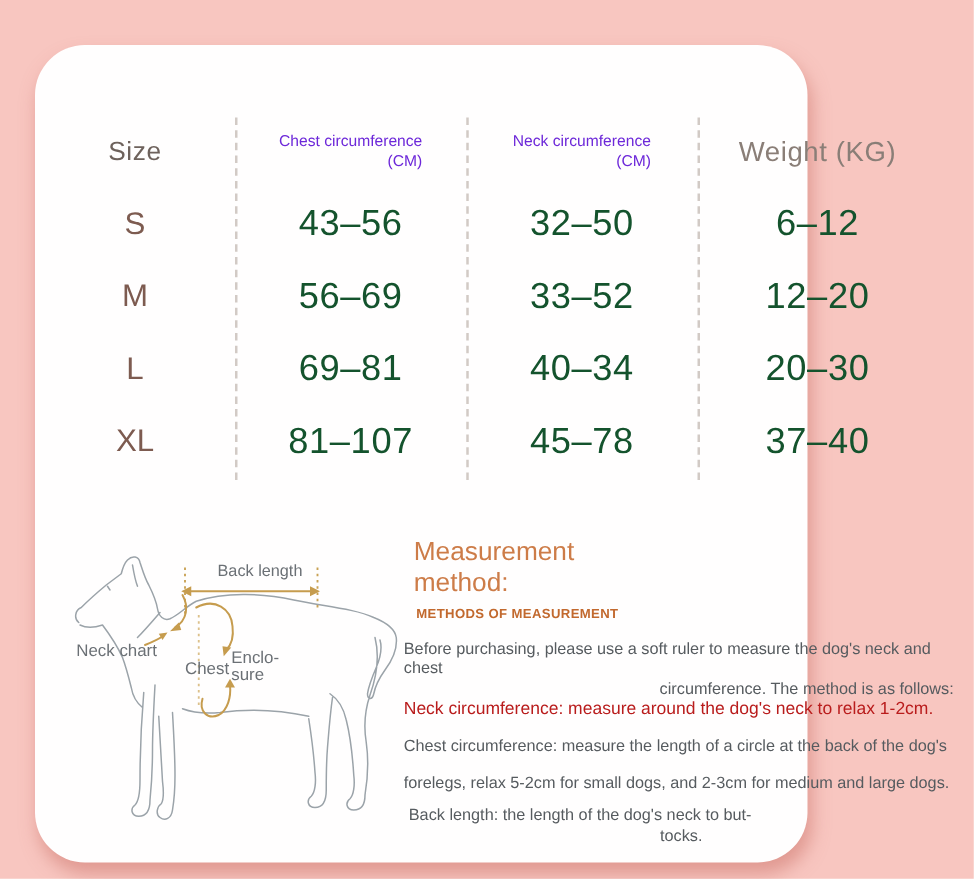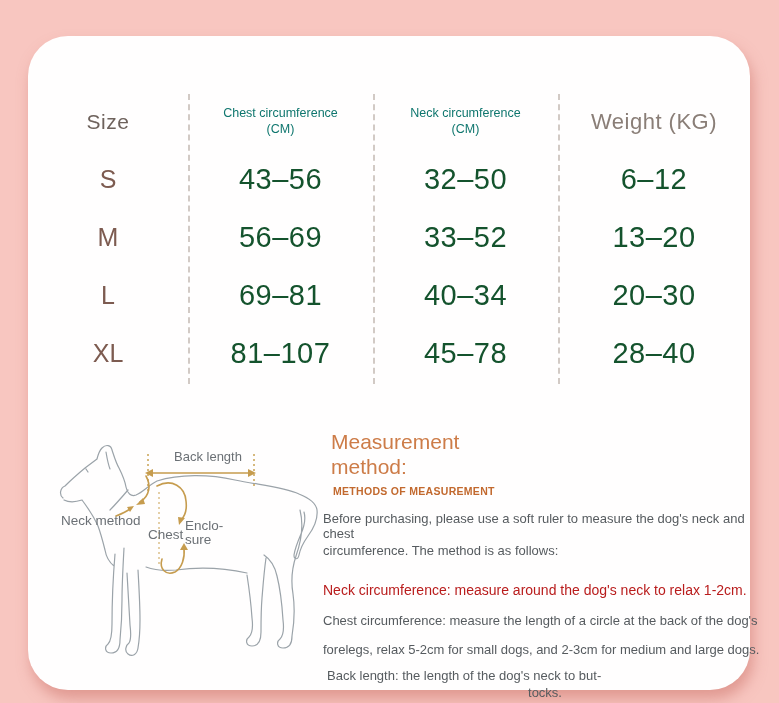--- a/index.html
+++ b/index.html
@@ -2,36 +2,36 @@
 <html><head>
 <meta charset="utf-8">
 <style>
   html,body{margin:0;padding:0;}
   body{
     width:779px;height:703px;overflow:hidden;position:relative;
     background:#f8c6c0;
     font-family:"Liberation Sans", sans-serif;
   }
   .card{
-    position:absolute;left:28px;top:36px;width:722px;height:654px;
+    position:absolute;left:28px;top:36px;width:618px;height:654px;
     background:#fffefe;border-radius:40px;
     box-shadow:3px 9px 14px rgba(201,110,100,0.5);
   }
   
   .size-table{
     position:absolute;left:0;top:58px;width:722px;
     display:grid;
     grid-template-columns:160px 185px 185px 192px;
     grid-template-rows:56px 58px 58px 58px 58px;
     align-items:center;justify-items:center;
   }
   .divider{position:absolute;top:58px;height:290px;width:0;border-left:2px dashed #d2cac5;}
   .div1{left:160px}.div2{left:345px}.div3{left:530px}
   .size-col-header{font-size:21px;color:#6e625c;letter-spacing:0.5px;}
-  .hdr-small{font-size:12.5px;color:#0f766e;line-height:1.25;text-align:center;}
+  .hdr-small{font-size:12.5px;color:#6d28d9;line-height:1.25;text-align:right;}
   .hdr-big{font-size:22px;color:#8a7e77;letter-spacing:0.5px;}
   .size-letter{font-size:25px;color:#7d5b50;}
   .value{font-size:29px;color:#14532d;letter-spacing:0.5px;}
   
   .dog-svg{position:absolute;left:22px;top:404px;}
   .dog{fill:none;stroke:#9ba3a9;stroke-width:1.2;stroke-linecap:round;stroke-linejoin:round;}
   .gold{fill:none;stroke:#c69c4e;stroke-width:1.6;stroke-linecap:round;}
   .goldfill{fill:#c69c4e;stroke:none;}
   .dot{stroke:#c9a254;stroke-width:1.5;stroke-dasharray:2,3;}
   .dot2{stroke:#dcc08a;stroke-width:1.5;stroke-dasharray:2,3;}
@@ -39,21 +39,21 @@
   .lbl-backlength{left:146px;top:413px;}
   .lbl-neck{left:33px;top:477px;font-size:13.5px;}
   .lbl-chest{left:120px;top:491px;font-size:13.5px;}
   .lbl-enclosure{left:157px;top:483px;line-height:1.05;font-size:13.5px;}
   
   .measure-col{position:absolute;left:295px;top:394px;width:440px;}
   .m-title{font-size:21px;line-height:1.18;color:#cd7c48;width:170px;margin:0 0 5px 8px;font-weight:400;}
   .m-subtitle{font-size:10.5px;font-weight:bold;color:#c2692e;letter-spacing:0.3px;margin:0 0 14px 10px;}
   .m-line{font-size:13px;color:#565b5f;}
   .l0{margin-bottom:2px;}
-  .l1{margin-bottom:24px;}
+  .l1{margin-bottom:0;text-align:right;}
   .l2{font-size:14px;color:#b91c1c;margin-bottom:15px;}
   .l3{margin-bottom:14px;}
   .l4{margin-bottom:11px;}
   .l5{margin-bottom:2px;margin-left:4px;}
   .l6{margin-left:4px;text-align:center;}
 </style>
 </head>
 <body>
 
 <div class="card">
@@ -72,31 +72,31 @@
     <div class="hdr-big">Weight (KG)</div>
 
     <div class="size-letter">S</div>
     <div class="value">43–56</div>
     <div class="value">32–50</div>
     <div class="value">6–12</div>
 
     <div class="size-letter">M</div>
     <div class="value">56–69</div>
     <div class="value">33–52</div>
-    <div class="value">13–20</div>
+    <div class="value">12–20</div>
 
     <div class="size-letter">L</div>
     <div class="value">69–81</div>
     <div class="value">40–34</div>
     <div class="value">20–30</div>
 
     <div class="size-letter">XL</div>
     <div class="value">81–107</div>
     <div class="value">45–78</div>
-    <div class="value">28–40</div>
+    <div class="value">37–40</div>
   </div>
   <div class="divider div1"></div>
   <div class="divider div2"></div>
   <div class="divider div3"></div>
 
   <svg class="dog-svg" width="270" height="235" viewBox="0 0 270 235">
 
     <path class="dog" d="
       M13,58 C9,55 10,48 15,46 C22,39 29,33 35,28 C39,25 43,22 47,19
       C48,15 49,11 52,8 C56,4 61,5 62,10 C64,16 66,23 69,28 C72,34 75,41 76,47
@@ -138,21 +138,21 @@
     </g>
 
     <g>
       <path class="gold" d="M107,46 C122,38 135,47 136,61 C137,69 135,76 131,80"></path>
       <polygon class="goldfill" points="129,85 128,77 135,78"></polygon>
       <path class="gold" d="M112,119 C109,129 116,136 125,132 C132,128 135,118 134,108"></path>
       <polygon class="goldfill" points="134,103 130,110 138,110"></polygon>
     </g>
   </svg>
   <div class="diag-label lbl-backlength">Back length</div>
-  <div class="diag-label lbl-neck">Neck method</div>
+  <div class="diag-label lbl-neck">Neck chart</div>
   <div class="diag-label lbl-chest">Chest</div>
   <div class="diag-label lbl-enclosure">
     <div>Enclo-</div>
     <div>sure</div>
   </div>
 
   <div class="measure-col">
     <h2 class="m-title">Measurement method:</h2>
     <div class="m-subtitle">METHODS OF MEASUREMENT</div>
     <div class="m-line l0">Before purchasing, please use a soft ruler to measure the dog's neck and chest</div>

